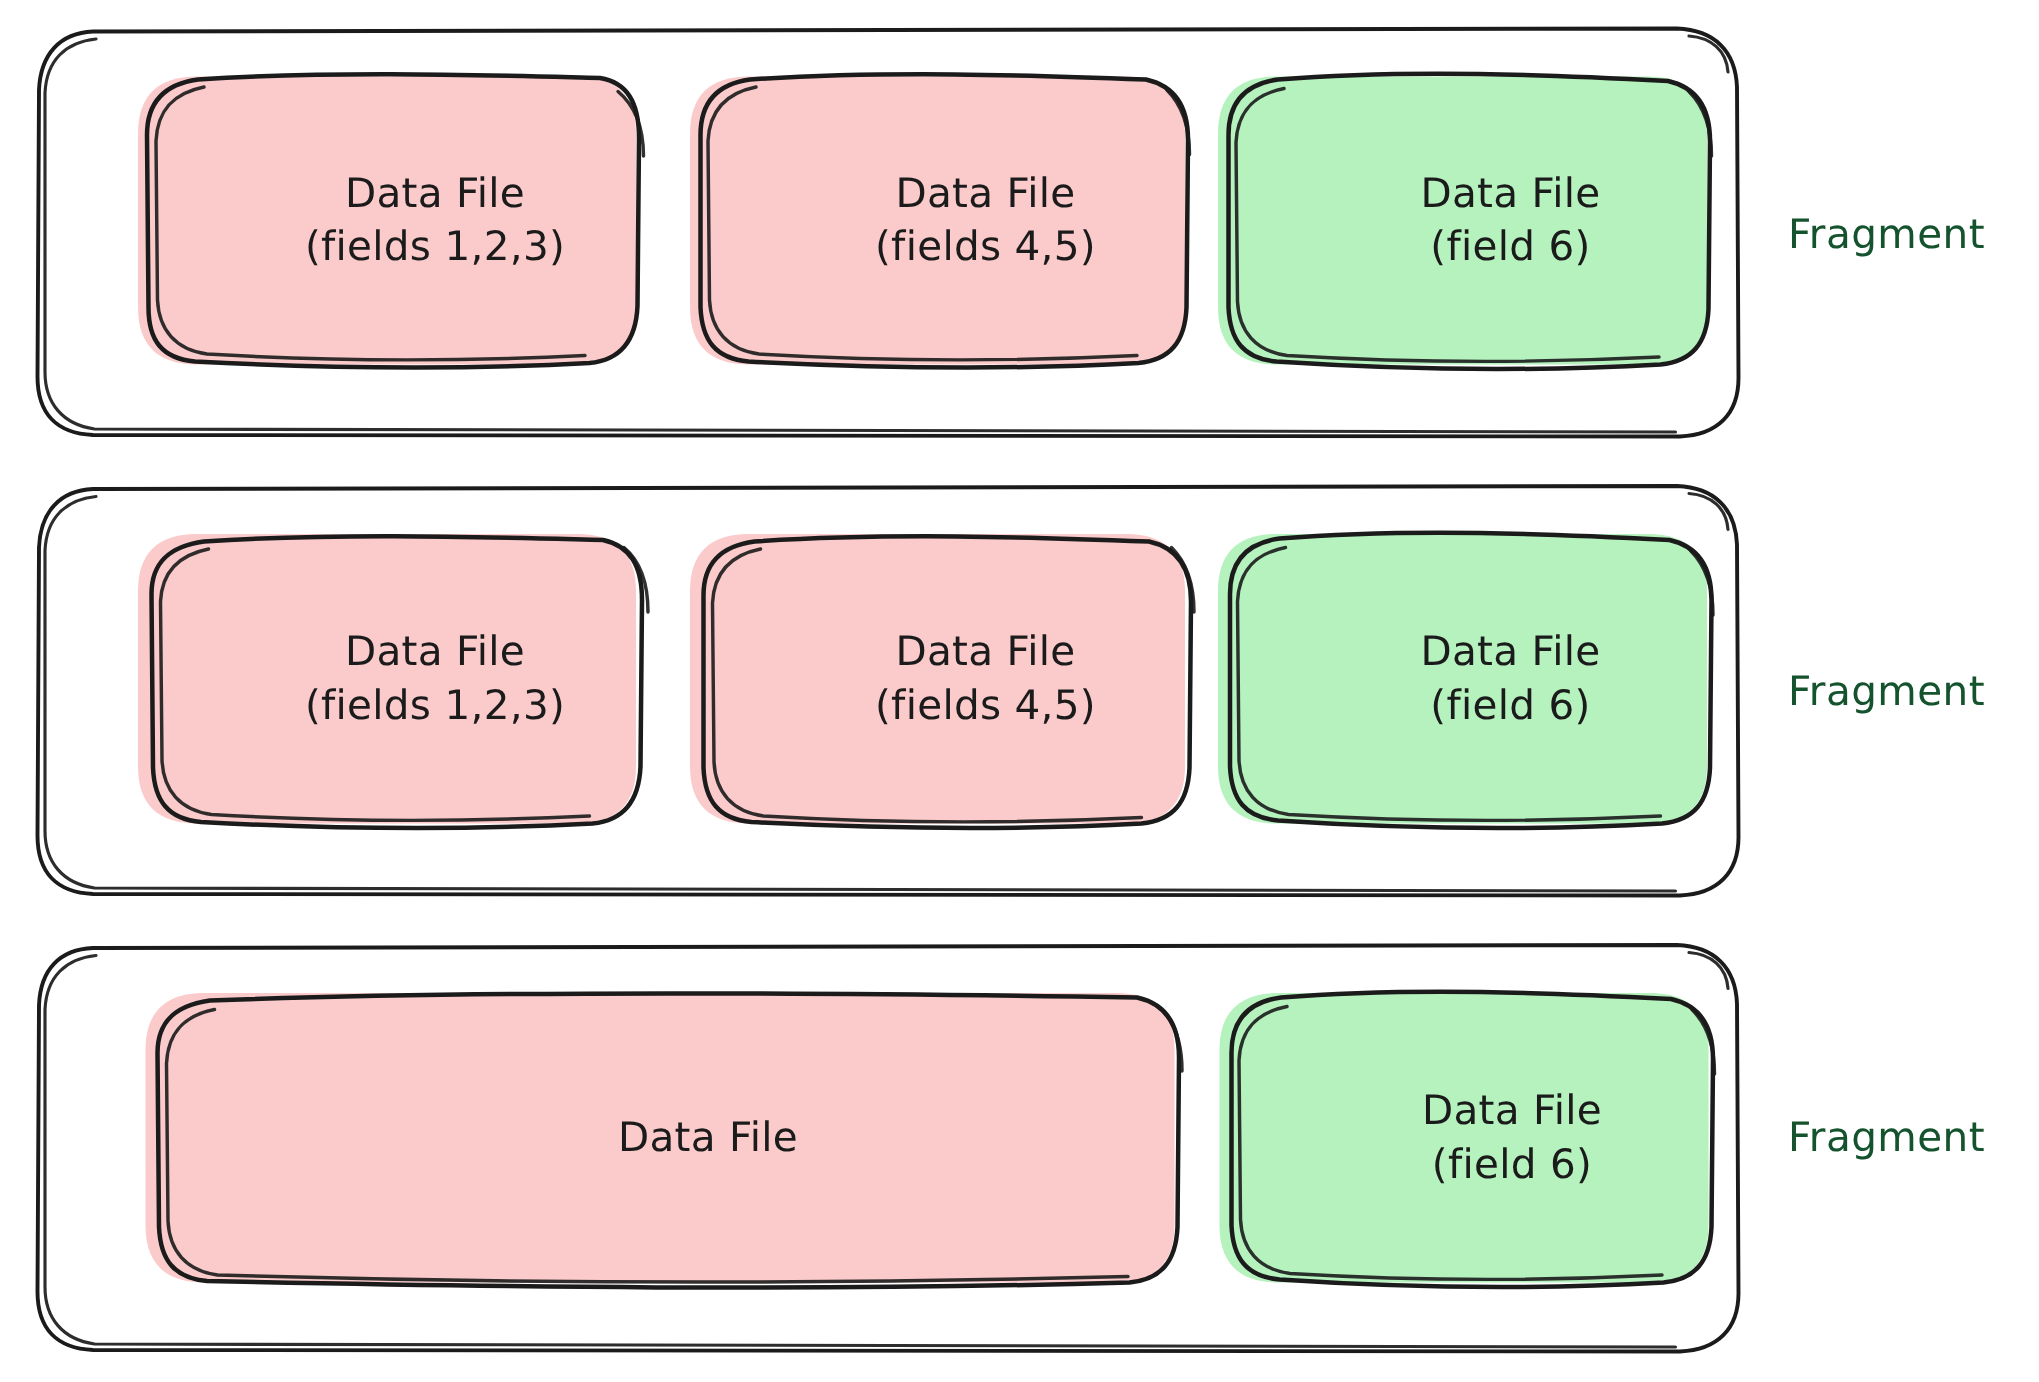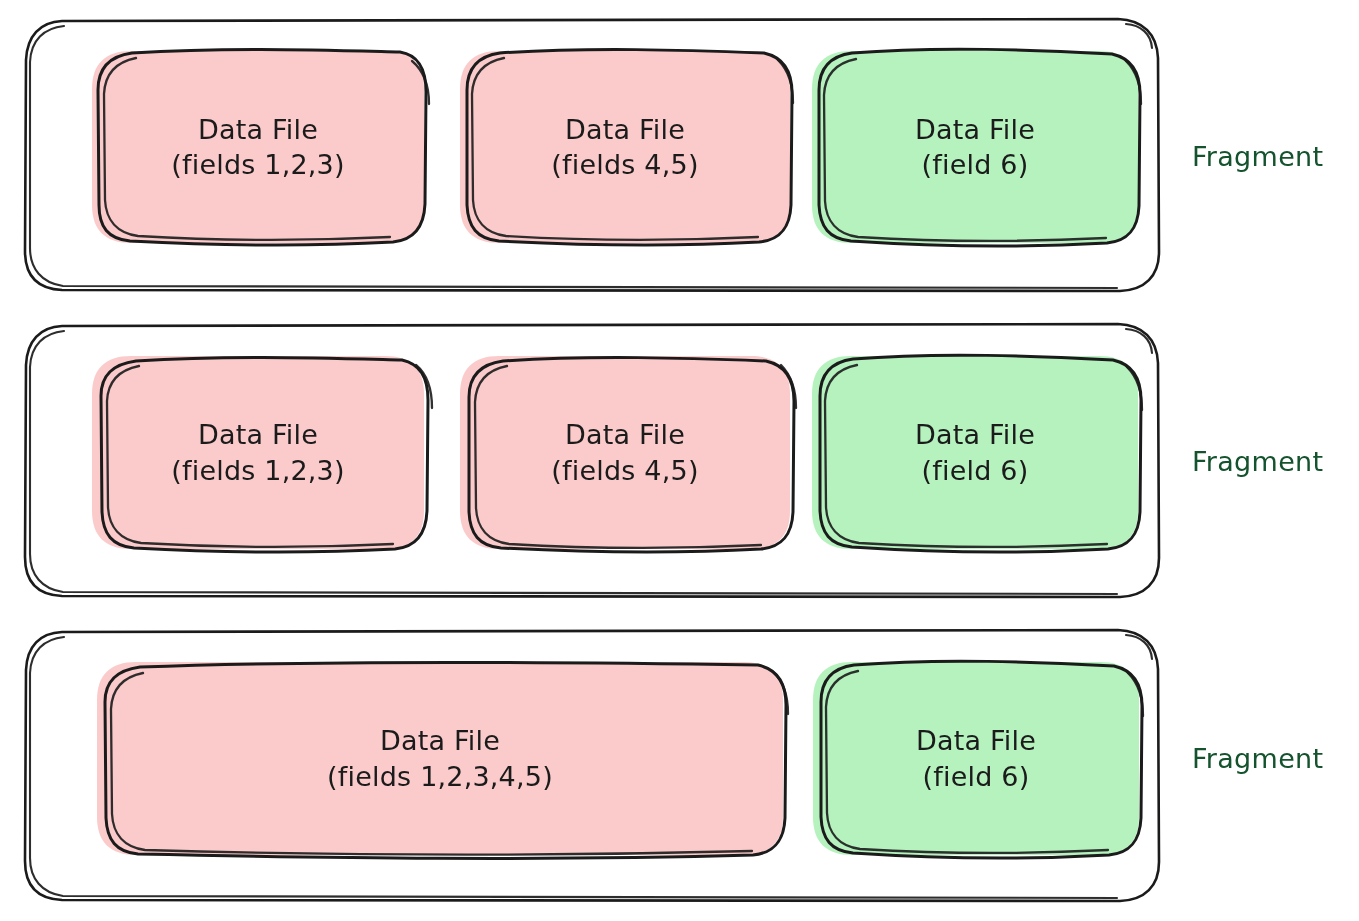--- a/index.html
+++ b/index.html
@@ -30,20 +30,21 @@
     flex-direction: column;
     align-items: center;
     justify-content: center;
     text-align: center;
     color: #1b1b1b;
     font-size: 27px;
     line-height: 1.30;
     letter-spacing: 0.2px;
     pointer-events: none;
     white-space: nowrap;
+    margin-left: 32px;
   }
   .node-label .l1 { display: block; }
   .node-label .l2 { display: block; }
   .frag-label {
     position: absolute;
     color: #14532d;
     font-size: 27px;
     letter-spacing: 0.3px;
     white-space: nowrap;
   }
@@ -161,21 +162,20 @@
     <span class="l1">Data File</span>
     <span class="l2">(fields 4,5)</span>
   </div>
   <div class="node-label" style="left:812px; top:356px; width:326px; height:193px;">
     <span class="l1">Data File</span>
     <span class="l2">(field 6)</span>
   </div>
 
   <div class="node-label" style="left:97px; top:662px; width:686px; height:193px;">
     <span class="l1">Data File</span>
-    <span class="l2">(fields 1,2,3,4,5)</span>
   </div>
   <div class="node-label" style="left:813px; top:662px; width:326px; height:193px;">
     <span class="l1">Data File</span>
     <span class="l2">(field 6)</span>
   </div>
 
   <div class="frag-label" style="left:1192px; top:141px;">Fragment</div>
   <div class="frag-label" style="left:1192px; top:446px;">Fragment</div>
   <div class="frag-label" style="left:1192px; top:743px;">Fragment</div>
 

